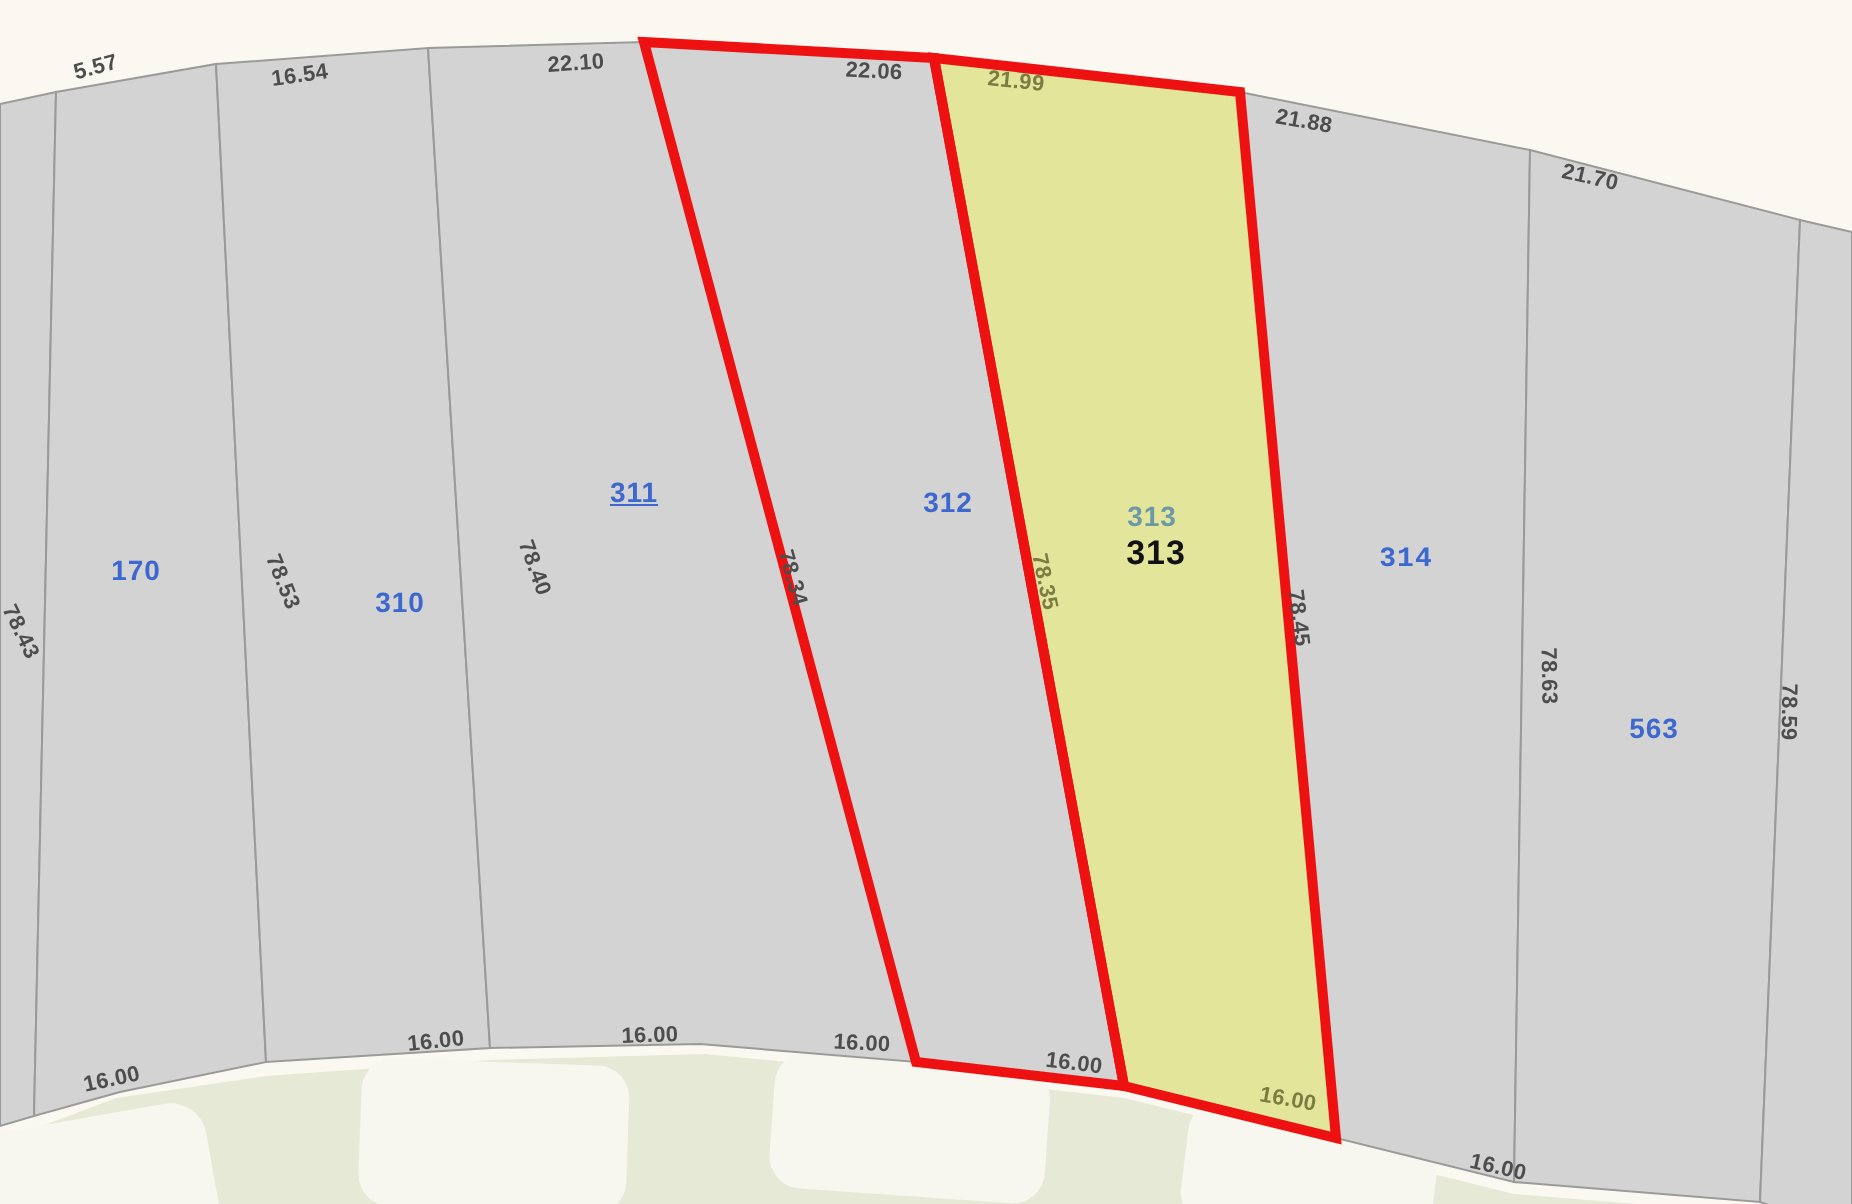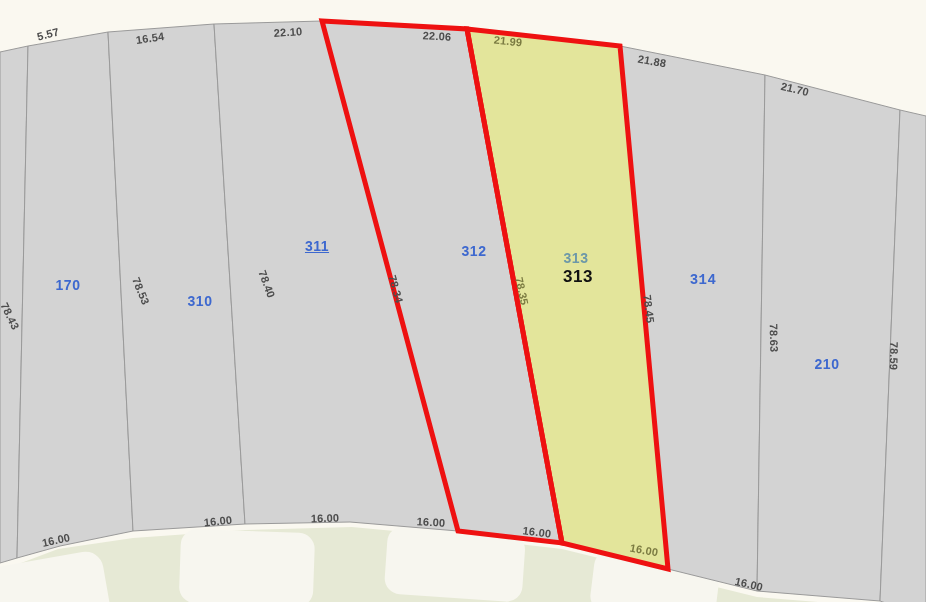--- a/index.html
+++ b/index.html
@@ -87,15 +87,15 @@
       <div class="dim-label" style="left: 537px; top: 532px; transform: translate(-50%, -50%) rotate(7deg);">16.00</div>
       <div class="dim-label selected" style="left: 644px; top: 550px; transform: translate(-50%, -50%) rotate(10deg);">16.00</div>
       <div class="dim-label" style="left: 749px; top: 584px; transform: translate(-50%, -50%) rotate(13deg);">16.00</div>
       <div class="parcel-label" style="left: 68px; top: 285px; transform: translate(-50%, -50%);">170</div>
       <div class="parcel-label" style="left: 200px; top: 257px; transform: translate(-50%, -50%); margin-top: 44px;">310</div>
       <div class="parcel-label" style="left: 317px; top: 246px; transform: translate(-50%, -50%); text-decoration: underline;">311</div>
       <div class="parcel-label" style="left: 463px; top: 251px; transform: translate(-50%, -50%); margin-left: 11px;">312</div>
       <div class="parcel-label teal" style="left: 576px; top: 258px; transform: translate(-50%, -50%);">313</div>
       <div class="parcel-label black" style="left: 578px; top: 277px; transform: translate(-50%, -50%);">313</div>
       <div class="parcel-label" style="left: 703px; top: 280px; transform: translate(-50%, -50%); font-family: Liberation Mono, monospace;">314</div>
-      <div class="parcel-label" style="left: 827px; top: 364px; transform: translate(-50%, -50%);">210</div>
+      <div class="parcel-label" style="left: 827px; top: 364px; transform: translate(-50%, -50%);">563</div>
     </div>
 </div>
 
 </body></html>

